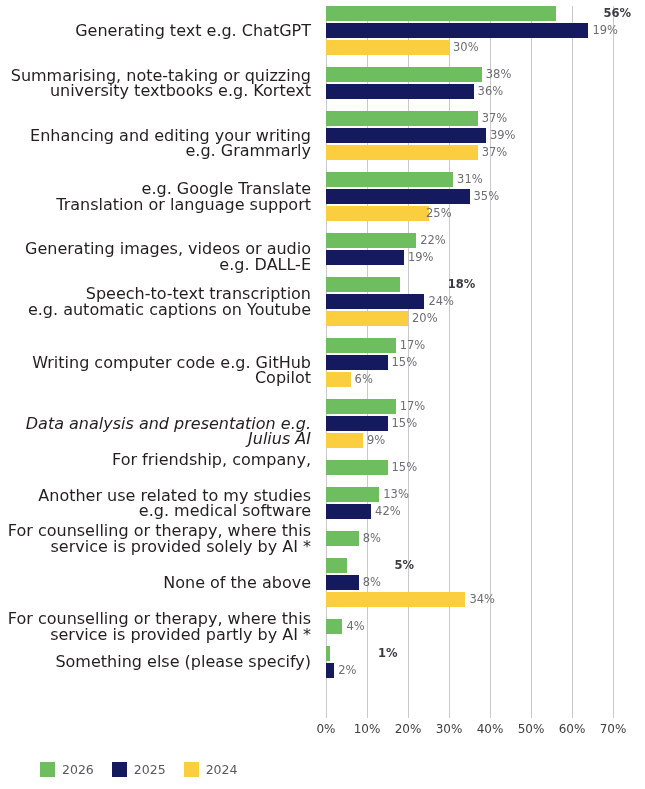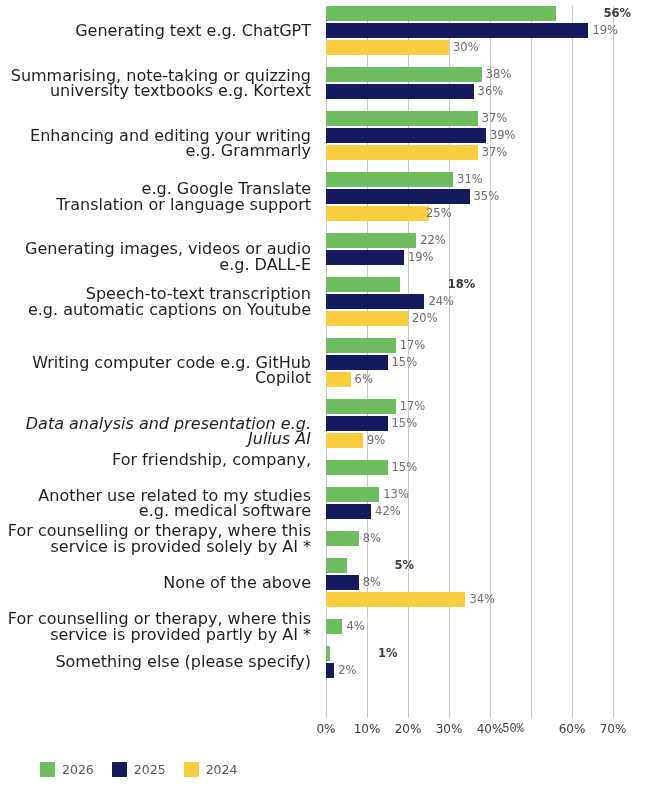--- a/index.html
+++ b/index.html
@@ -379,21 +379,21 @@
         </div>
       </div>
   </div>
 
   <div class="x-axis" id="x-axis">
       <div class="x-tick" style="left: 0px;">0%</div>
       <div class="x-tick" style="left: 41px;">10%</div>
       <div class="x-tick" style="left: 82px;">20%</div>
       <div class="x-tick" style="left: 123px;">30%</div>
       <div class="x-tick" style="left: 164px; text-align: right;">40%</div>
-      <div class="x-tick" style="left: 187px; font-family: Liberation Mono, monospace;">50%</div>
+      <div class="x-tick" style="left: 205px;">50%</div>
       <div class="x-tick" style="left: 246px;">60%</div>
       <div class="x-tick" style="left: 287px;">70%</div>
     </div>
 
   <div class="legend" id="legend">
       <div class="legend-item">
         <span class="legend-swatch y2026"></span>
         <span class="legend-label">2026</span>
       </div>
       <div class="legend-item">

